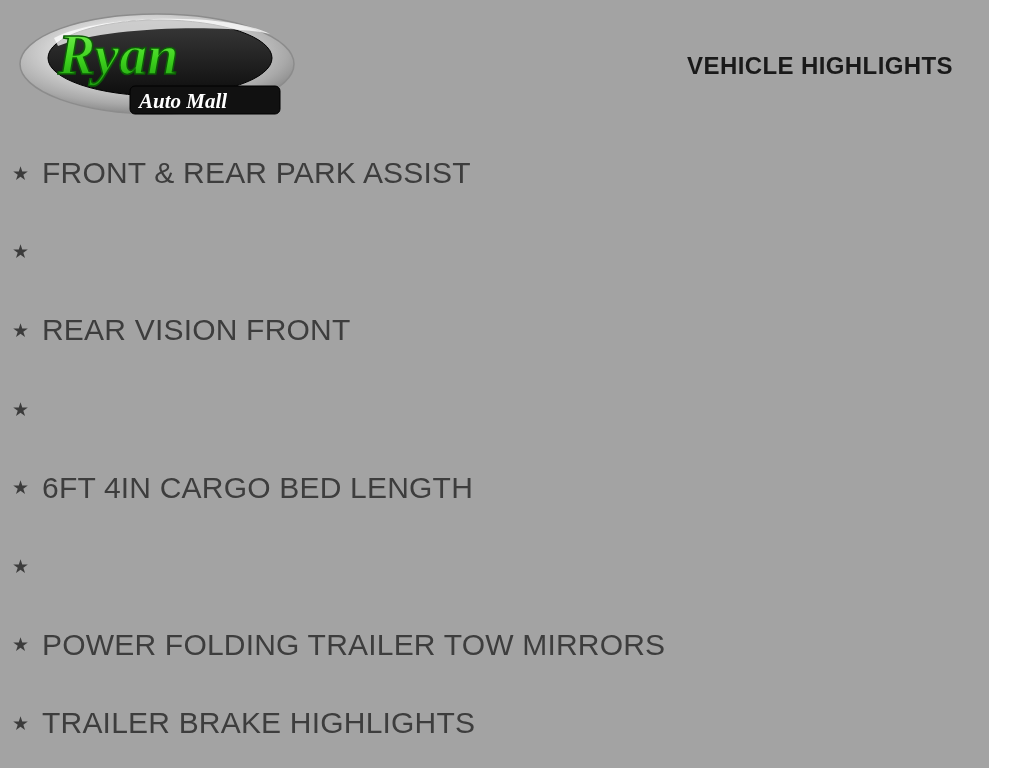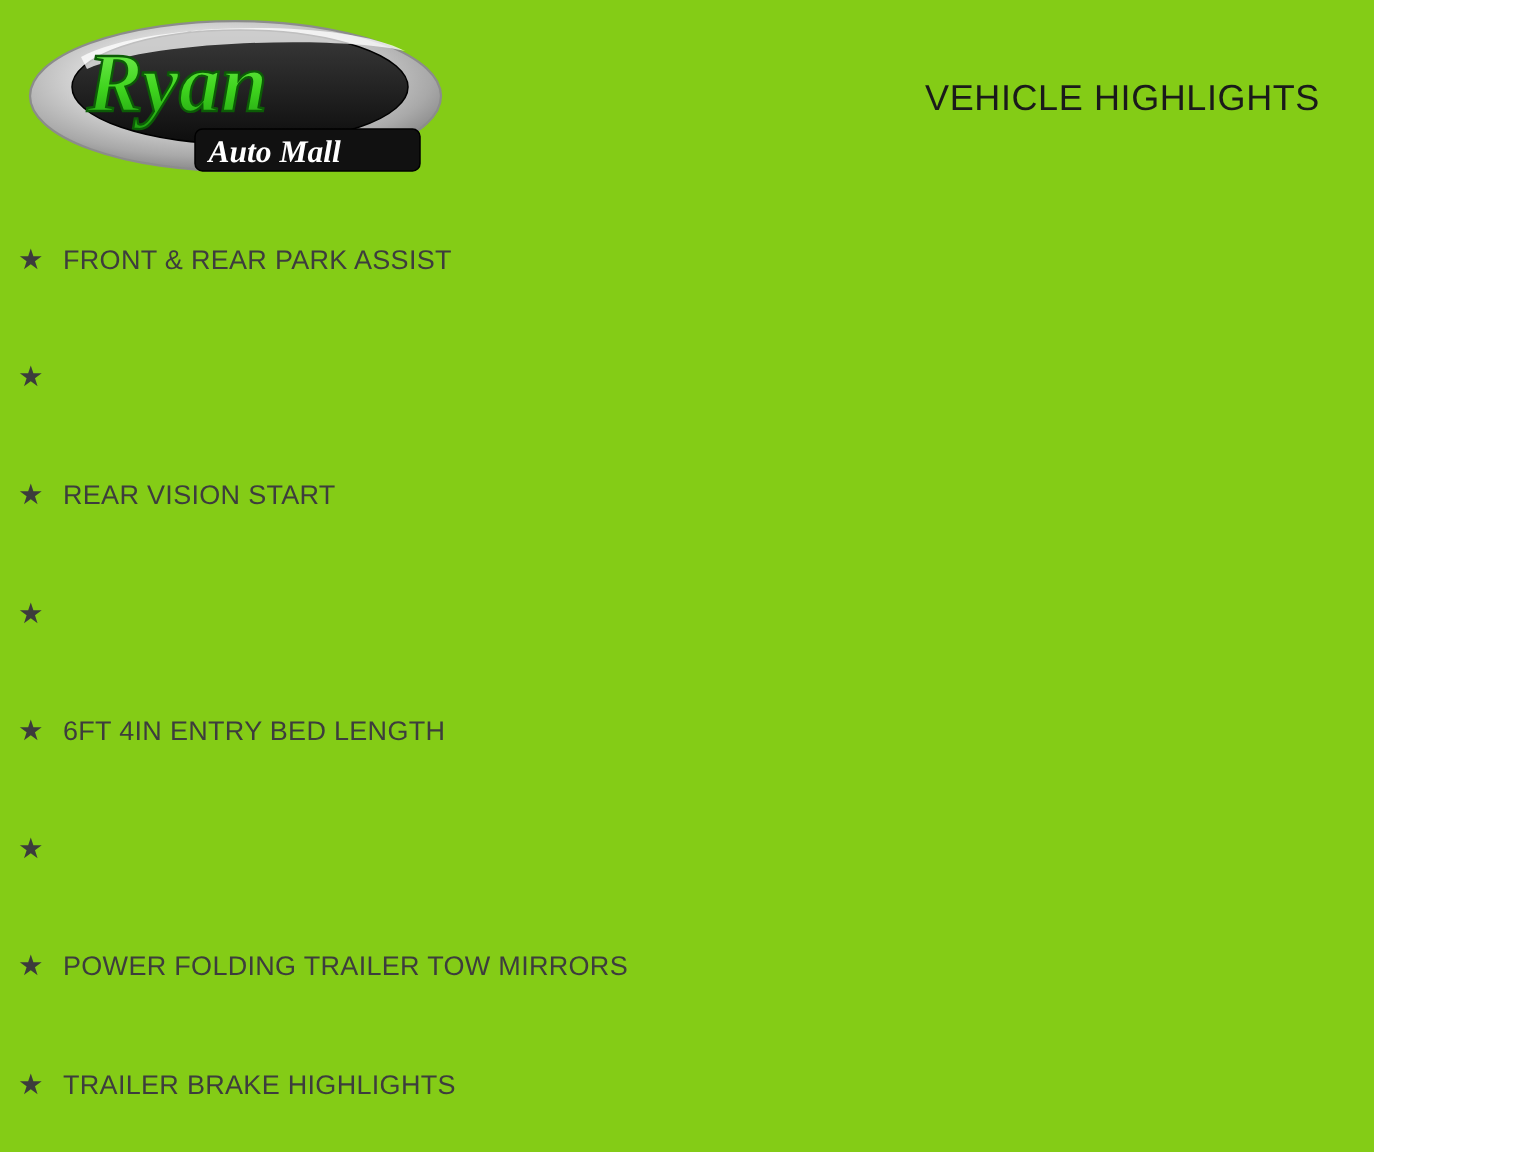--- a/index.html
+++ b/index.html
@@ -7,23 +7,23 @@
     margin: 0;
     padding: 0;
     width: 1024px;
     height: 768px;
     background: #ffffff;
     font-family: "Liberation Sans", sans-serif;
     overflow: hidden;
   }
   .page {
     position: relative;
-    width: 916px;
+    width: 989px;
     height: 768px;
-    background: #84cc16;
+    background: #a3a3a3;
   }
 
   
   .header {
     position: relative;
     height: 130px;
   }
   .logo {
     position: absolute;
     left: 18px;
@@ -31,21 +31,21 @@
     width: 278px;
     height: 112px;
   }
   .logo svg { display: block; }
 
   .header-title {
     position: absolute;
     right: 36px;
     top: 52px;
     font-size: 24px;
-    font-weight: normal;
+    font-weight: bold;
     letter-spacing: 0.4px;
     color: #1a1a1a;
     font-family: "Liberation Sans", sans-serif;
     white-space: nowrap;
   }
 
   
   .highlights {
     position: absolute;
     left: 0;
@@ -60,21 +60,21 @@
   }
   .hl-star {
     width: 30px;
     flex: 0 0 30px;
     font-size: 19px;
     line-height: 1;
     color: #3c3c3c;
     text-align: left;
   }
   .hl-text {
-    font-size: 18px;
+    font-size: 30px;
     color: #3d3d3d;
     letter-spacing: 0.2px;
     white-space: nowrap;
     font-family: "Liberation Sans", sans-serif;
   }
 </style>
 </head>
 <body>
 
 <div class="page">
@@ -127,30 +127,30 @@
       <span class="hl-star">★</span>
       <span class="hl-text">FRONT &amp; REAR PARK ASSIST</span>
     </div>
 
     <div class="hl-row">
       <span class="hl-star">★</span>
     </div>
 
     <div class="hl-row">
       <span class="hl-star">★</span>
-      <span class="hl-text">REAR VISION START</span>
+      <span class="hl-text">REAR VISION FRONT</span>
     </div>
 
     <div class="hl-row">
       <span class="hl-star">★</span>
     </div>
 
     <div class="hl-row">
       <span class="hl-star">★</span>
-      <span class="hl-text">6FT 4IN ENTRY BED LENGTH</span>
+      <span class="hl-text">6FT 4IN CARGO BED LENGTH</span>
     </div>
 
     <div class="hl-row">
       <span class="hl-star">★</span>
     </div>
 
     <div class="hl-row">
       <span class="hl-star">★</span>
       <span class="hl-text">POWER FOLDING TRAILER TOW MIRRORS</span>
     </div>

